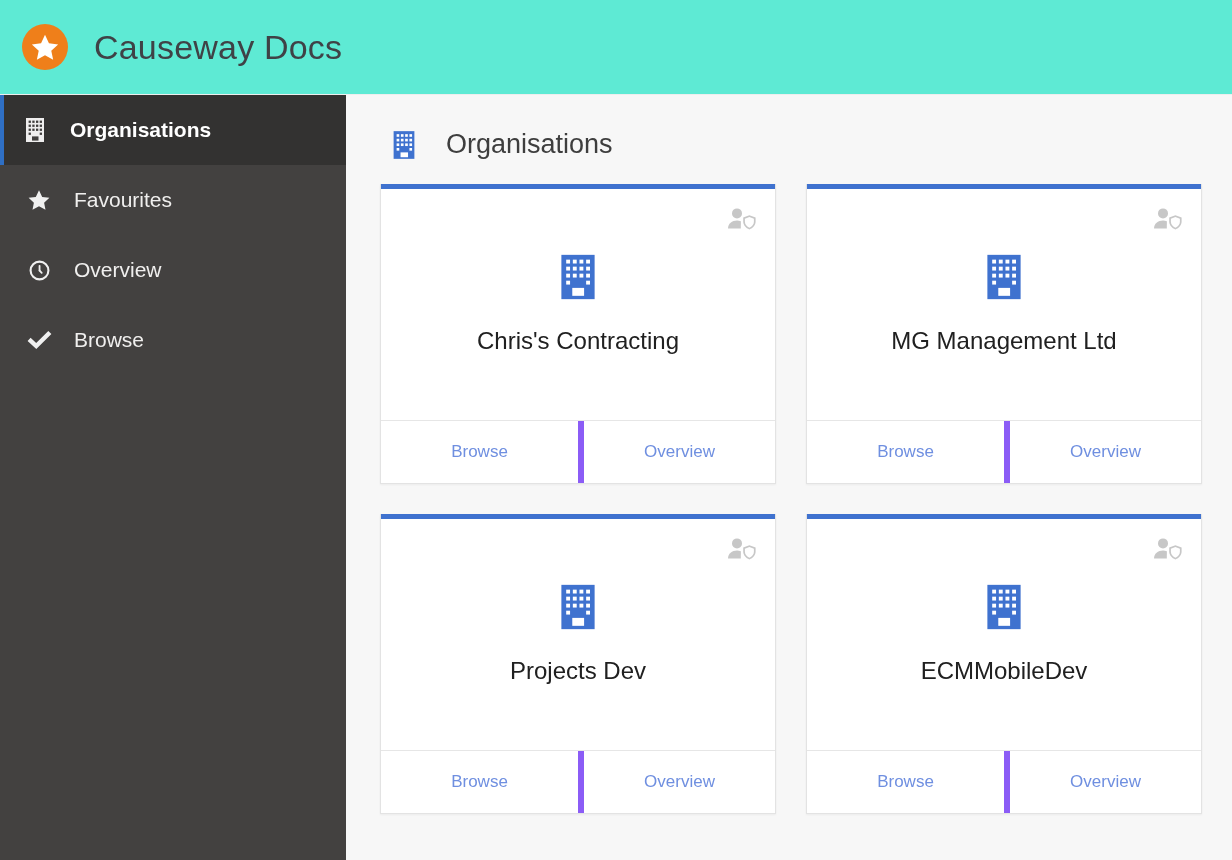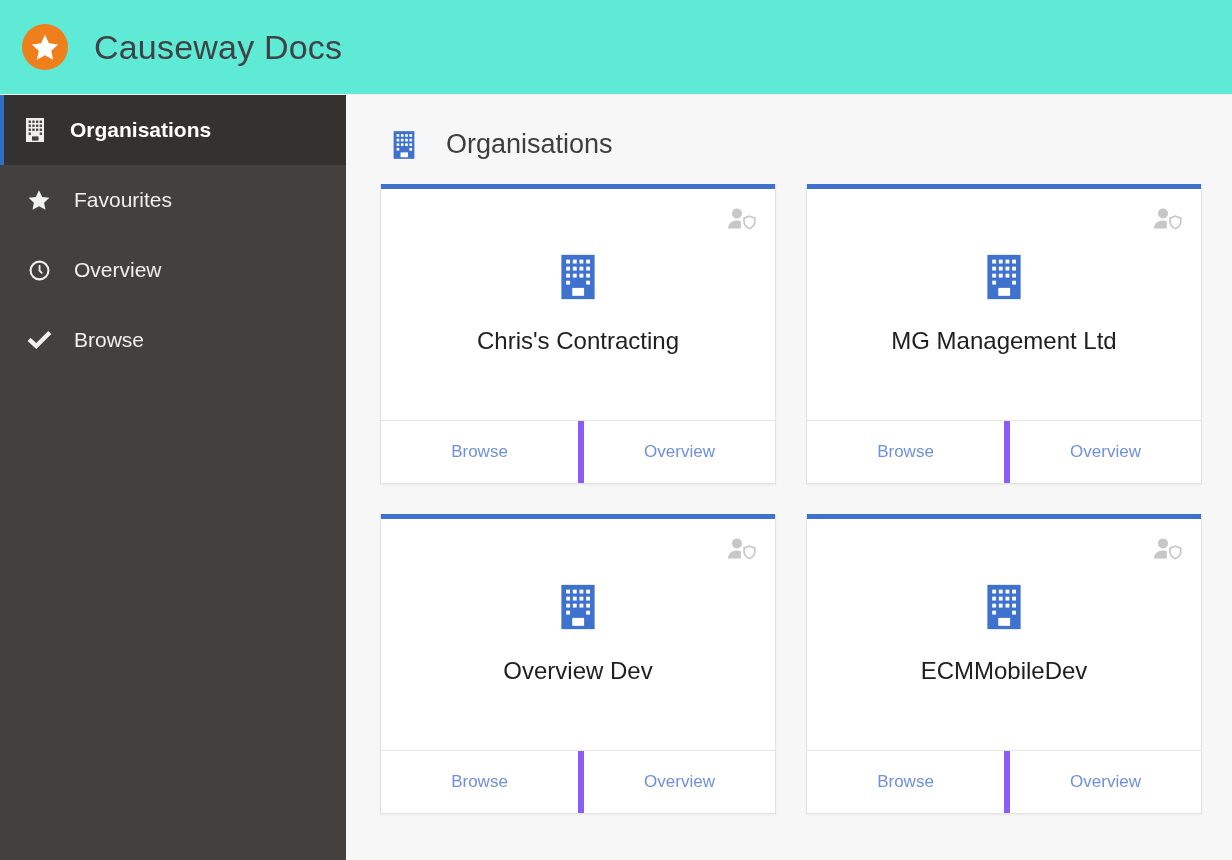--- a/index.html
+++ b/index.html
@@ -436,21 +436,21 @@
                   <rect x="4.6" y="11.2" width="2.1" height="2.1"></rect>
                     <rect x="8.2" y="11.2" width="2.1" height="2.1"></rect>
                   <rect x="11.8" y="11.2" width="2.1" height="2.1"></rect>
                     <rect x="15.4" y="11.2" width="2.1" height="2.1"></rect>
                   <rect x="4.6" y="15" width="2.1" height="2.1"></rect>
                     <rect x="15.4" y="15" width="2.1" height="2.1"></rect>
                   <rect x="7.9" y="18.9" width="6.4" height="4.3"></rect>
                 </g>
               </svg>
             </span>
-            <div class="card-title">Overview Dev</div>
+            <div class="card-title">Projects Dev</div>
           </div>
           <div class="card-actions">
             <div class="card-action">Browse</div>
             <div class="card-action">Overview</div>
           </div>
         </div>
 
         <div class="card">
           <div class="card-accent"></div>
           <div class="card-body">

